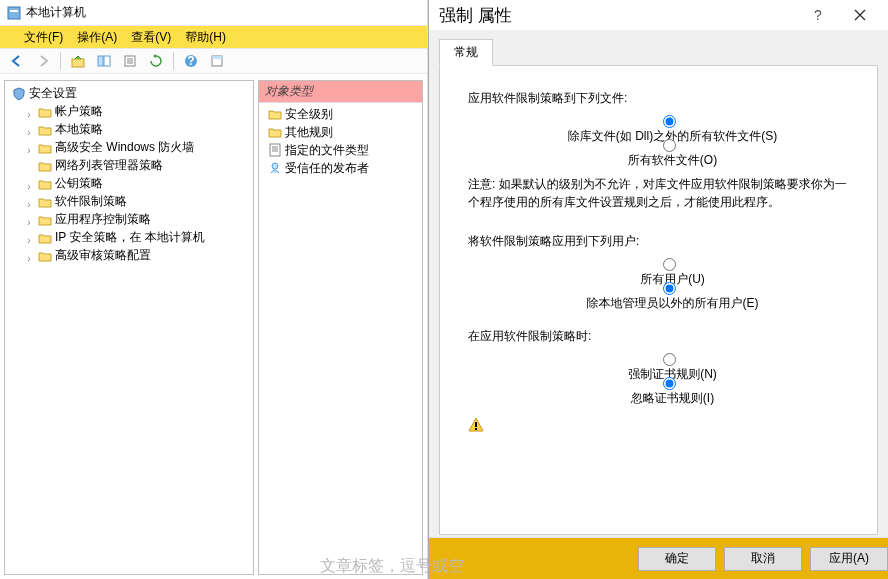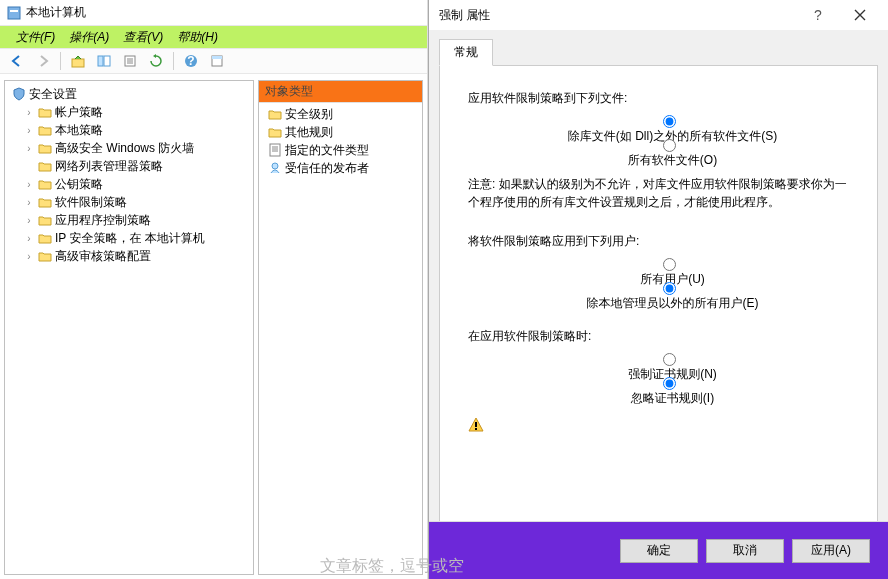--- a/index.html
+++ b/index.html
@@ -5,63 +5,63 @@
 * { box-sizing: border-box; margin: 0; padding: 0; font-family: "Microsoft YaHei", "Segoe UI", sans-serif; font-size: 12px; }
 body { background: #fff; width: 888px; height: 579px; overflow: hidden; position: relative; }
 
 
 .mmc-window { position: absolute; left: 0; top: 0; width: 428px; height: 579px; background: #fff; border-right: 1px solid #ddd; }
 
 .title-bar { height: 26px; display: flex; align-items: center; padding: 0 6px; background: #fff; border-bottom: 1px solid #e8e8e8; }
 .title-icon { width: 16px; height: 16px; margin-right: 4px; }
 .title-text { color: #000; }
 
-.menu-bar { height: 22px; display: flex; align-items: center; padding: 0 16px; gap: 14px; background: #bef264; font-style: italic; }
+.menu-bar { height: 22px; display: flex; align-items: center; padding: 0 24px; gap: 14px; background: #fde047; }
 .menu-item { color: #000; cursor: default; }
 
 .toolbar { height: 26px; display: flex; align-items: center; padding: 0 6px; gap: 4px; border-top: 1px solid #e8e8e8; border-bottom: 1px solid #e8e8e8; background: #fbfbfb; }
 .tb-btn { width: 22px; height: 22px; display: flex; align-items: center; justify-content: center; border: 1px solid transparent; }
 .tb-sep { width: 1px; height: 18px; background: #d0d0d0; margin: 0 2px; }
 
 .client-area { position: absolute; top: 76px; bottom: 0; left: 0; right: 0; display: flex; }
 
 .tree-pane { width: 250px; border: 1px solid #c0c0c0; margin: 4px 2px 4px 4px; overflow: auto; background: #fff; }
 .tree-root { padding: 4px 2px; }
-.tree-row { display: flex; align-items: center; height: 18px; padding: 1px 2px; white-space: nowrap; }
+.tree-row { display: flex; align-items: flex-end; height: 18px; padding: 1px 2px; white-space: nowrap; }
 .tree-exp { width: 12px; text-align: center; color: #888; font-size: 10px; cursor: pointer; }
 .tree-icn { width: 16px; height: 16px; display: flex; align-items: center; justify-content: center; margin: 0 2px; }
 .tree-lbl { white-space: nowrap; }
 .indent1 { margin-left: 14px; }
 
 .list-pane { flex: 1; border: 1px solid #c0c0c0; margin: 4px 4px 4px 2px; overflow: auto; background: #fff; }
-.list-header { height: 22px; border-bottom: 1px solid #e0e0e0; display: flex; align-items: center; padding: 0 6px; background: #f97316; color: #444; }
+.list-header { height: 22px; border-bottom: 1px solid #e0e0e0; display: flex; align-items: center; padding: 0 6px; background: #fca5a5; color: #444; font-style: italic; }
 .list-body { padding: 2px 4px; }
 .list-row { display: flex; align-items: center; height: 18px; padding: 1px 2px; }
 .list-row.selected { background: #cce8ff; border: 1px dotted #7eb4ea; }
 
 
 .dialog { position: absolute; left: 428px; top: 0; width: 460px; height: 579px; background: #f0f0f0; border-left: 1px solid #aaa; }
 .dlg-title { height: 30px; display: flex; align-items: center; padding: 0 6px; background: #fff; }
-.dlg-title-text { flex: 1; color: #000; font-size: 12px; padding-left: 4px; }
+.dlg-title-text { flex: 1; color: #000; font-size: 17px; padding-left: 4px; }
 .dlg-help { width: 40px; text-align: center; color: #555; font-size: 14px; }
 .dlg-close { width: 44px; height: 28px; text-align: center; color: #000; font-size: 14px; display:flex; align-items:center; justify-content:center;}
 
 .tab-strip { display: flex; padding: 8px 10px 0 10px; background: #f0f0f0; }
 .tab { padding: 4px 14px; background: #fff; border: 1px solid #ccc; border-bottom: 1px solid #fff; position: relative; top: 1px; }
 .tab-content { margin: 0 10px 10px 10px; background: #fff; border: 1px solid #ccc; padding: 18px 28px; height: 470px; }
 
 .section-label { margin: 6px 0 8px 0; }
 .radio-group { margin-left: 28px; margin-bottom: 12px; }
 .radio-row { display: flex; align-items: center; height: 24px; flex-direction: column; }
 .radio-row input { margin-right: 6px; }
 .note { margin: 0 0 22px 0; line-height: 1.5; }
 .warn-row { display: flex; align-items: center; margin-top: 16px; gap: 8px; }
 .warn-icon { width: 16px; height: 16px; }
 
-.dlg-buttons { position: absolute; bottom: 0; left: 0; right: 0; height: 58px; display: flex; align-items: center; justify-content: flex-end; gap: 8px; padding: 0 18px; background: #6d28d9; border-top: 1px solid #ddd; }
+.dlg-buttons { position: absolute; bottom: 0; left: 0; right: 0; height: 42px; display: flex; align-items: center; justify-content: flex-end; gap: 8px; padding: 0 0; background: #eab308; border-top: 1px solid #ddd; }
 .btn { min-width: 78px; height: 24px; background: #e1e1e1; border: 1px solid #adadad; display: flex; align-items: center; justify-content: center; }
 
 .footer-hint { position: absolute; bottom: 2px; left: 320px; color: #bbb; font-size: 16px; }
 
 svg { display: block; }
 </style>
 </head>
 <body>
 
 <div class="mmc-window">

